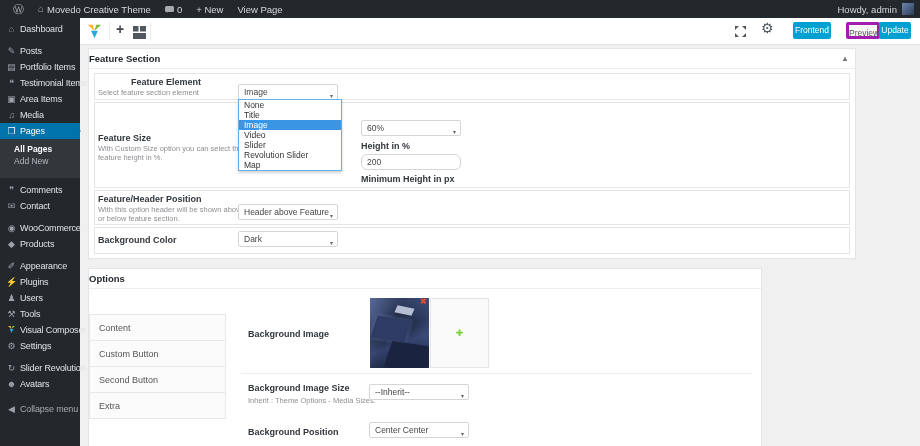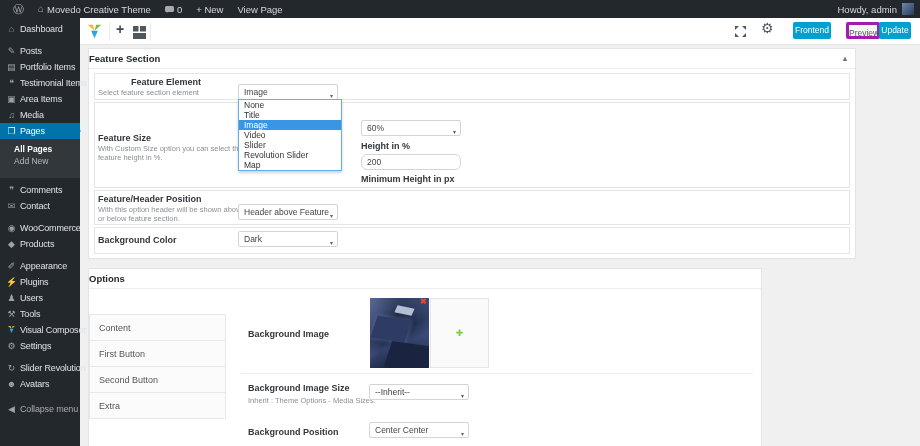--- a/index.html
+++ b/index.html
@@ -281,21 +281,21 @@
         <span>Dark</span>
         <span class="caret">▾</span>
       </span>
     </div>
 
     <div class="panel options-panel">
       <div class="panel-header">
         <span>Options</span>
       </div>
       <div class="tab" style="top:45px;">Content</div>
-      <div class="tab" style="top:71px;">First Button</div>
+      <div class="tab" style="top:71px;">Custom Button</div>
       <div class="tab" style="top:97px;">Second Button</div>
       <div class="tab" style="top:123px;">Extra</div>
 
       <span class="lbl" style="left:159px;top:60px;">Background Image</span>
       <div class="thumb">
         <div class="k1"></div>
         <div class="k2"></div>
         <div class="k3"></div>
       </div>
       <span class="thumb-x" style="left:331px;top:28px;position:absolute;">✖</span>

